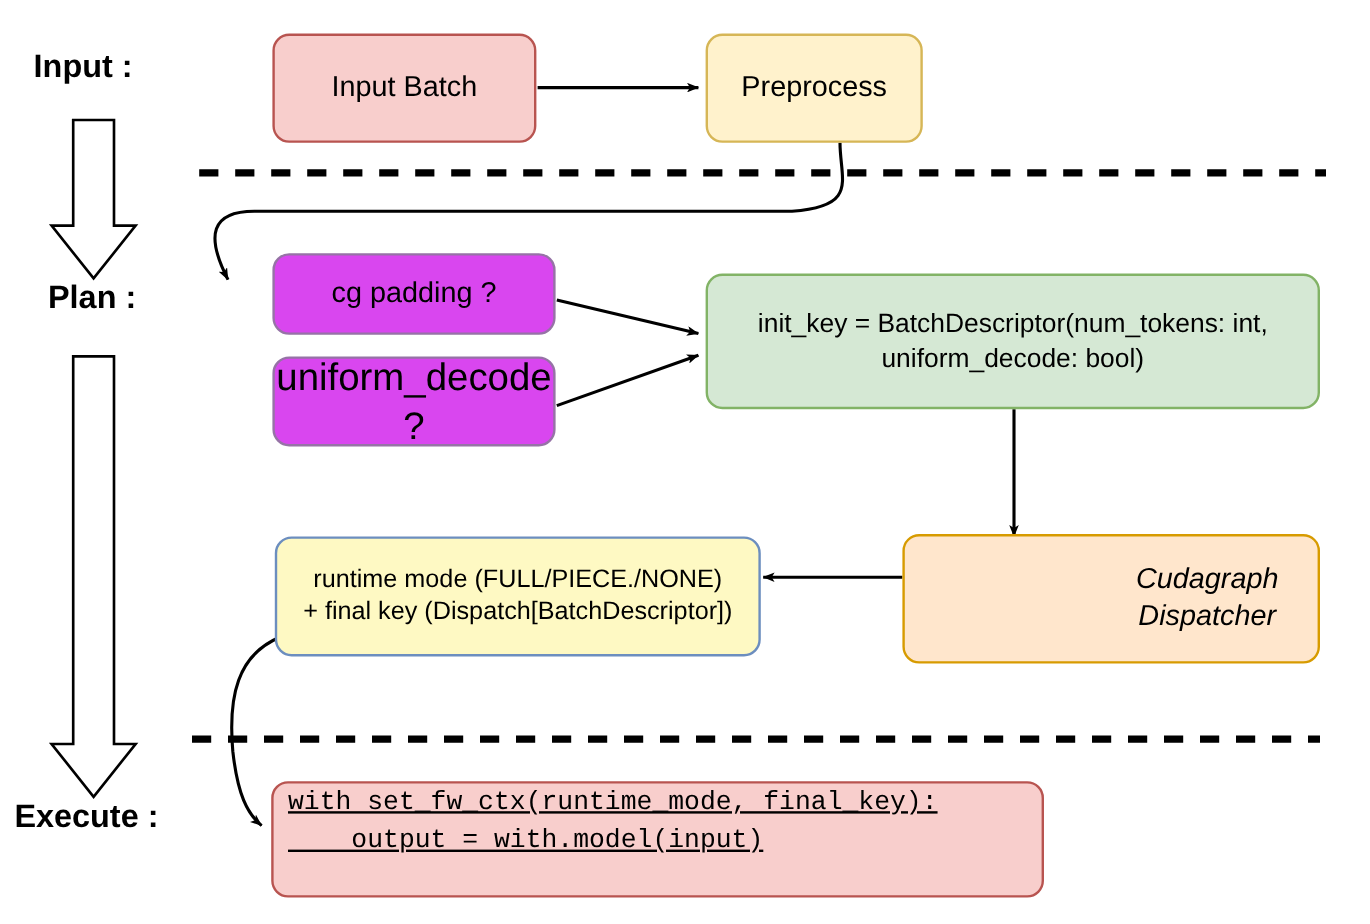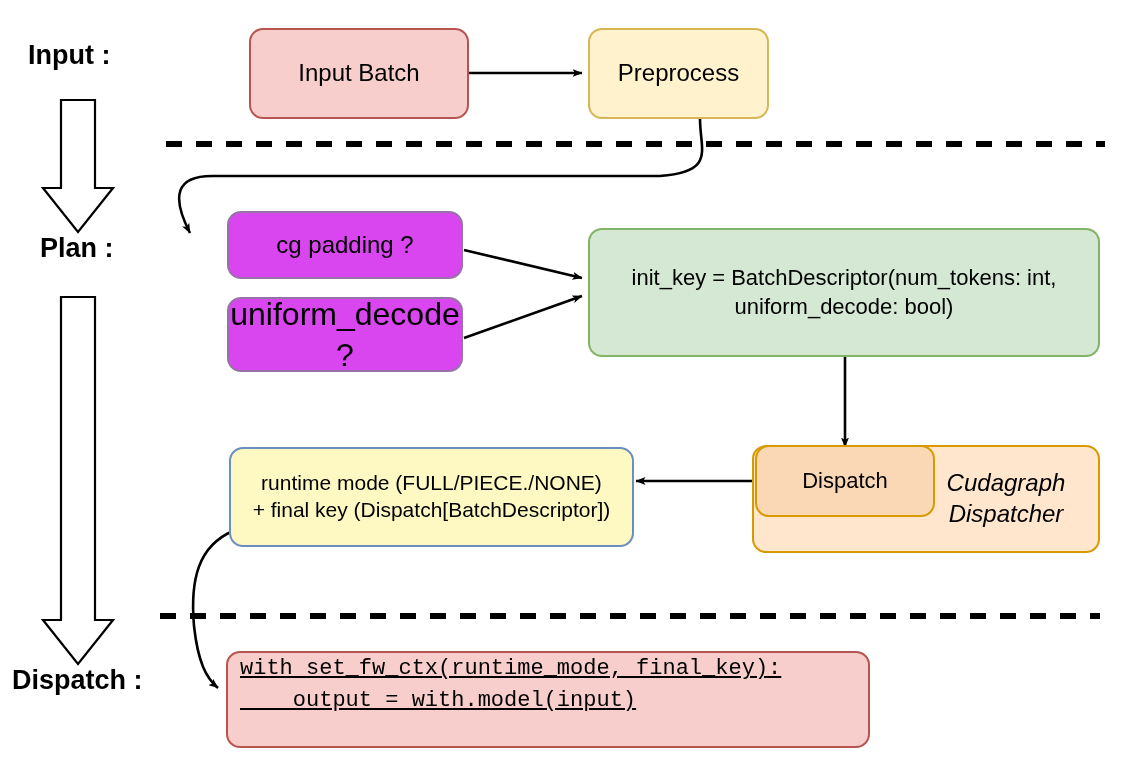--- a/index.html
+++ b/index.html
@@ -64,21 +64,21 @@
     line-height: 1.45;
   }
 </style>
 </head>
 <body>
 
 <div id="diagram">
 
   <div class="stage-label" style="left:28px; top:40px;">Input :</div>
   <div class="stage-label" style="left:40px; top:233px;">Plan :</div>
-  <div class="stage-label" style="left:12px; top:665px;">Dispatch :</div>
+  <div class="stage-label" style="left:12px; top:665px;">Execute :</div>
 
   <svg class="layer" viewBox="0 0 1142 770" xmlns="http://www.w3.org/2000/svg">
     <defs>
       <marker id="arrowhead" markerWidth="10" markerHeight="8" refX="9.5" refY="4" orient="auto" markerUnits="userSpaceOnUse">
         <path d="M0,0 L10,4 L0,8 L2.4,4 Z" fill="#000000"></path>
       </marker>
     </defs>
 
     <g>
       <path d="M61,100 L95,100 L95,188 L113,188 L78,232 L43,188 L61,188 Z" fill="#ffffff" stroke="#000000" stroke-width="2.2" stroke-linejoin="miter"></path>
@@ -100,39 +100,38 @@
 
     <line x1="464" y1="338" x2="582" y2="296" stroke="#000000" stroke-width="2.6" marker-end="url(#arrowhead)"></line>
 
     <line x1="845" y1="341" x2="845" y2="447" stroke="#000000" stroke-width="2.6" marker-end="url(#arrowhead)"></line>
 
     <line x1="752" y1="481" x2="636" y2="481" stroke="#000000" stroke-width="2.6" marker-end="url(#arrowhead)"></line>
 
     <path d="M233,531 C198,546 190,580 194,626 C198,662 206,678 218,688" fill="none" stroke="#000000" stroke-width="2.6" marker-end="url(#arrowhead)"></path>
   </svg>
 
-  <div class="node node-pink" style="left:227px; top:28px; width:220px; height:91px; font-size:24px;margin-left:22px;">Input Batch</div>
+  <div class="node node-pink" style="left:227px; top:28px; width:220px; height:91px; font-size:24px;">Input Batch</div>
 
   <div class="node node-yellow" style="left:588px; top:28px; width:181px; height:91px; font-size:24px;">Preprocess</div>
 
   <div class="node node-purple" style="left:227px; top:211px; width:236px; height:68px; font-size:24px;">cg padding ?</div>
 
   <div class="node node-purple" style="left:227px; top:297px; width:236px; height:75px; font-size:32px;">uniform_decode ?</div>
 
-  <div class="node node-green" style="left:588px; top:228px; width:512px; height:129px; font-size:22px; flex-direction:column;">
+  <div class="node node-green" style="left:588px; top:228px; width:512px; height:113px; font-size:22px; flex-direction:column;">
     <span>init_key = BatchDescriptor(num_tokens: int,</span>
     <span>uniform_decode: bool)</span>
   </div>
 
   <div class="node node-orange-outer" style="left:752px; top:445px; width:348px; height:108px; font-size:24px; flex-direction:column; justify-content:center; padding-left:160px;">
     <span>Cudagraph</span>
     <span>Dispatcher</span>
   </div>
 
-  <div class="node node-orange-inner" style="left:755px; top:445px; width:180px; height:72px; font-size:22px;">Dispatch</div>
 
   <div class="node node-blue" style="left:229px; top:447px; width:405px; height:100px; font-size:21px; flex-direction:column;">
     <span>runtime mode (FULL/PIECE./NONE)</span>
     <span>+ final key (Dispatch[BatchDescriptor])</span>
   </div>
 
   <div class="node node-pink code-node" style="left:226px; top:651px; width:644px; height:97px; flex-direction:column; align-items:flex-start;text-decoration:underline;">
     <span>with set_fw_ctx(runtime_mode, final_key):</span>
     <span>    output = with.model(input)</span>
   </div>

